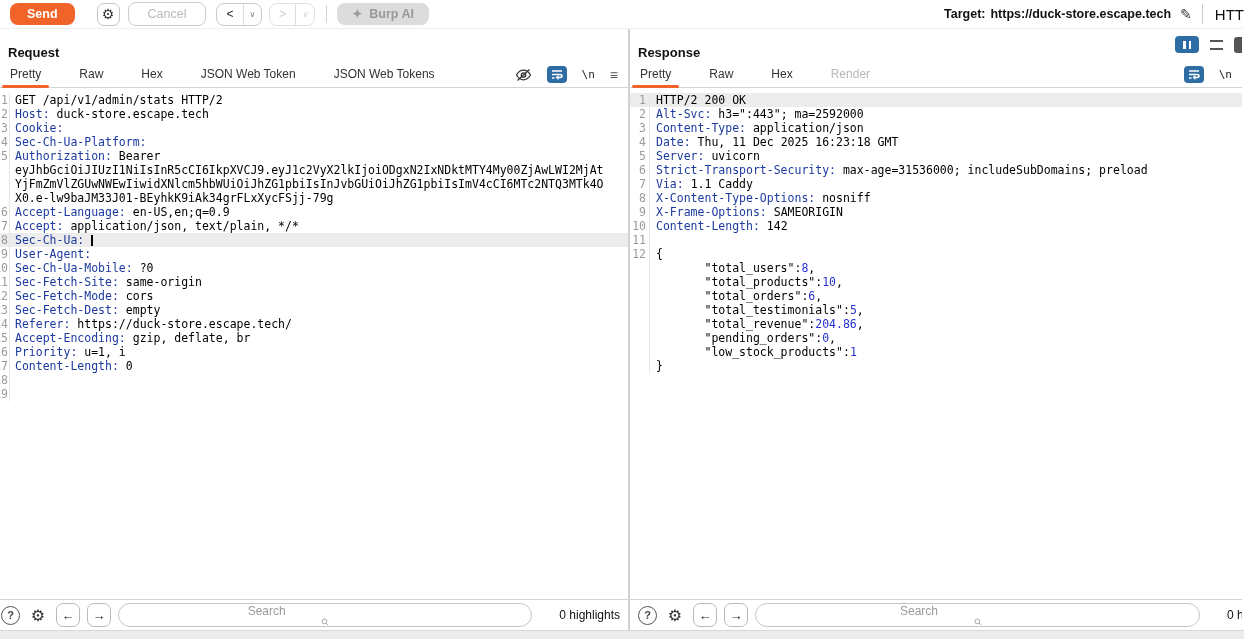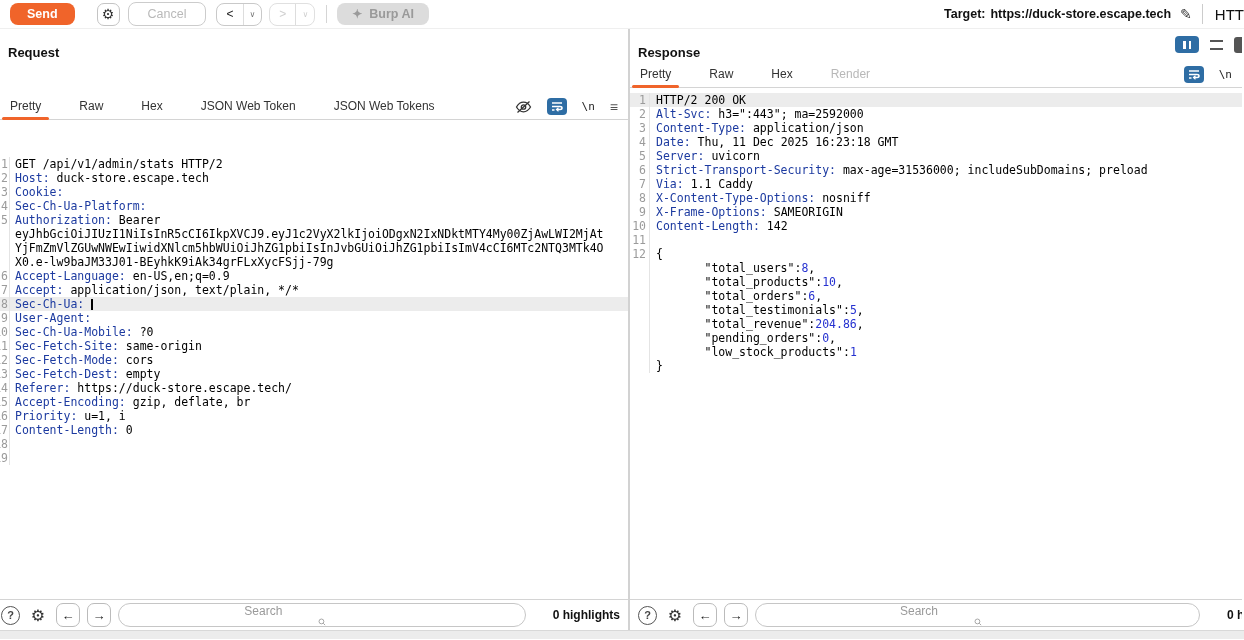--- a/index.html
+++ b/index.html
@@ -26,21 +26,21 @@
   .sparkle { font-size:12px; color:#9a9a9a; }
   .tb-right { margin-left:auto; display:flex; align-items:center; font-size:12.5px; }
   .target-lbl, .target-url { font-weight:bold; color:#111; white-space:nowrap; }
   .pencil { font-size:14px; color:#333; margin:0 10px 0 9px; transform:rotate(0deg); }
   .proto { border-left:1px solid #ccc; padding-left:12px; height:20px; display:flex; align-items:center;
     color:#111; font-size:15px; white-space:nowrap; }
 
   
   .panels { display:flex; height:602px; border-top:1px solid #efefef; }
   .panel { display:flex; flex-direction:column; overflow:hidden; position:relative; background:#fff; }
-  .panel.req { width:630px; border-right:2px solid #d2d2d2;gap:32px; }
+  .panel.req { width:630px; border-right:2px solid #d2d2d2; }
   .panel.resp { width:612px; }
   .panel-title { font-size:13px; font-weight:bold; color:#111; padding:16px 8px 4px; }
   .tabbar { display:flex; align-items:flex-end; border-bottom:1px solid #d4d4d4; padding:0 10px 0 2px; height:24px; }
   .tab { font-size:12px; color:#333; padding:3px 8px 6px; position:relative; white-space:nowrap;
     margin-right:22px; cursor:default;margin-top:42px; }
   .tab.active::after { content:""; position:absolute; left:0; right:0; bottom:-1px; height:3px;
     background:#f0642a; border-radius:2px; }
   .tab.disabled { color:#b8b8b8; }
   .tabicons { margin-left:auto; display:flex; align-items:center; gap:15px; padding-bottom:4px; }
   .nl-glyph { font-family:"DejaVu Sans Mono", monospace; font-size:11px; color:#222; }
@@ -80,21 +80,21 @@
     display:flex; align-items:center; justify-content:center; }
   .arrow-btn { width:24px; height:24px; border:1px solid #bbb; border-radius:7px; background:#fff; flex:none;
     display:flex; align-items:center; justify-content:center; font-size:13px; color:#222; }
   .searchbox { height:24px; border:1px solid #c6c6c6; border-radius:13px; display:flex;
     align-items:center; padding:0 10px; background:#fff;flex-direction:column; }
   .searchbox.grow { flex:1; }
   .searchbox.fixed { width:445px; flex:none; }
   .searchbox input { border:none; outline:none; flex:1; font-size:12px; color:#333;
     font-family:"Liberation Sans", sans-serif; background:transparent; }
   .searchbox input::placeholder { color:#9a9a9a; }
-  .hl-count { white-space:nowrap; font-size:12px; color:#111; margin-left:20px;font-weight:bold; }
+  .hl-count { white-space:nowrap; font-size:12px; color:#111; margin-left:20px; }
 
   .bottom-strip { height:9px; background:#ececec; border-top:1px solid #d8d8d8; }
 </style>
 </head>
 <body>
 
 <div class="toolbar">
   <button class="send-btn">Send</button>
   <button class="tb-sq">
     <span>⚙</span>

